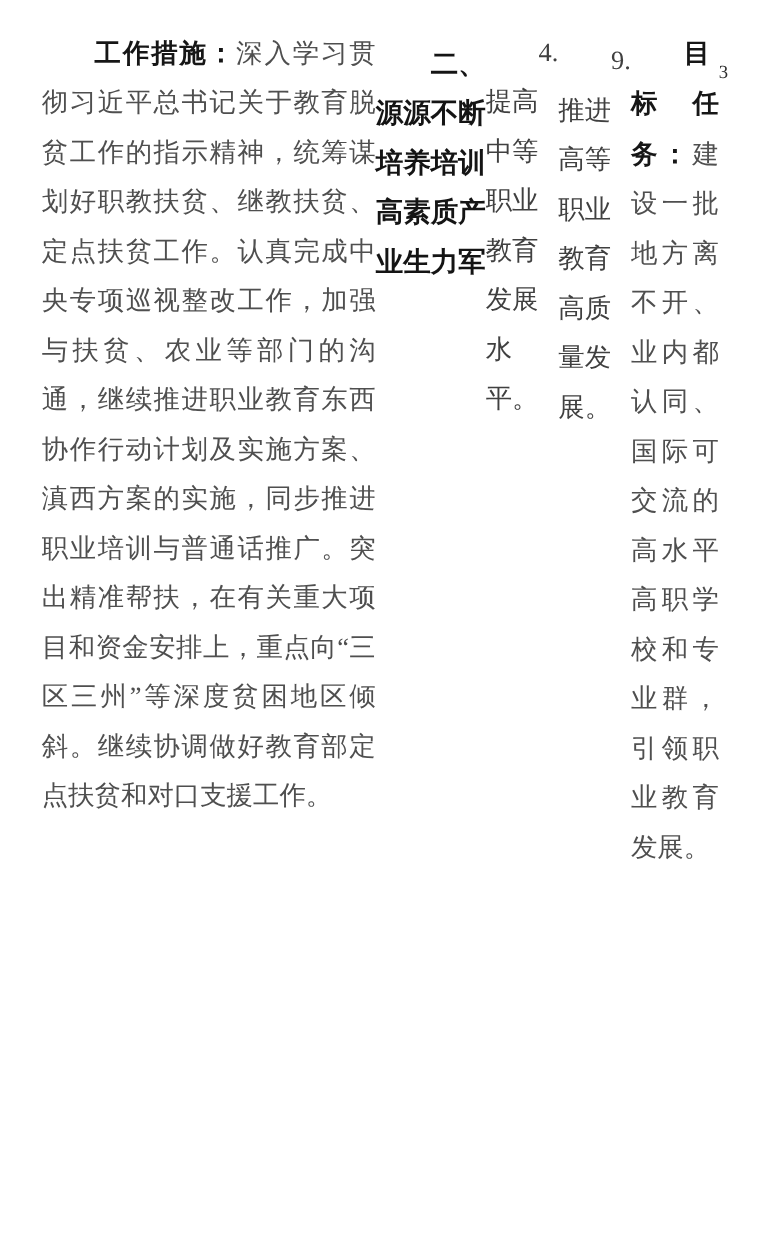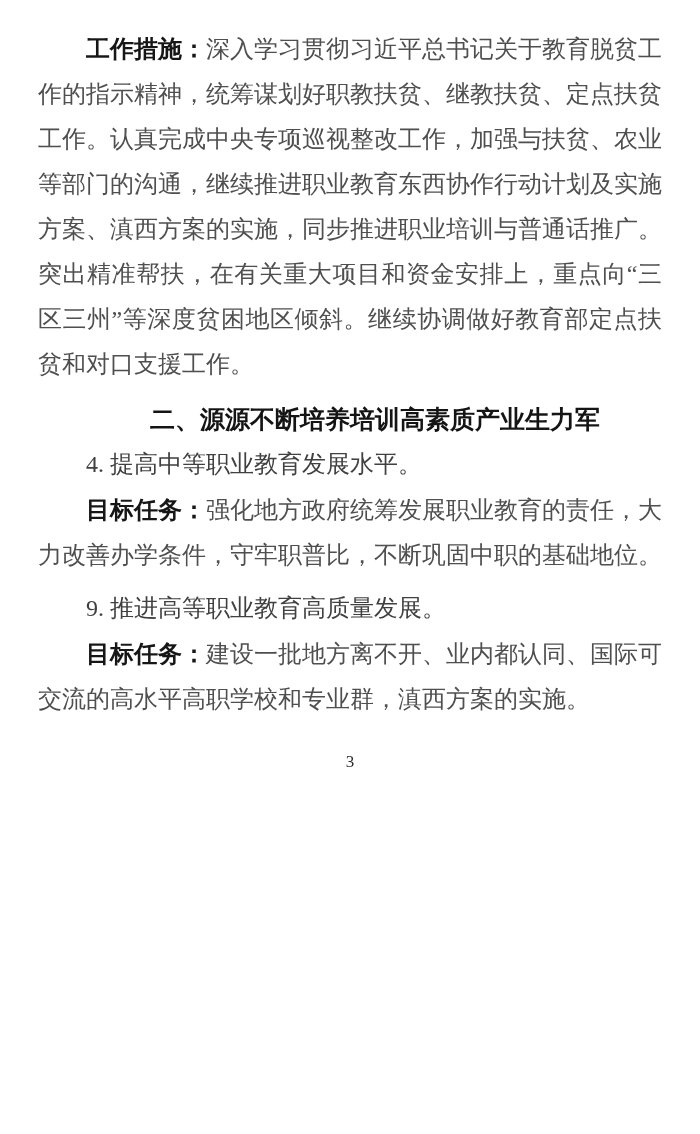--- a/index.html
+++ b/index.html
@@ -12,21 +12,21 @@
     height: 1134px;
     overflow: hidden;
   }
   .page {
     box-sizing: border-box;
     width: 700px;
     height: 1134px;
     padding: 26px 38px 0 38px;
     background: #ffffff;
     display: flex;
-    flex-direction: column;
+    flex-direction: row;
   }
   .para {
     font-family: "Liberation Serif", serif;
     font-size: 24px;
     line-height: 45px;
     color: #4f4f4f;
     text-align: justify;
     text-justify: inter-ideograph;
     text-indent: 2em;
     margin: 0;
@@ -70,22 +70,21 @@
 <body>
 
 <div class="page">
 
   <p class="para"><strong class="lbl">工作措施：</strong><span>深入学习贯彻习近平总书记关于教育脱贫工作的指示精神，统筹谋划好职教扶贫、继教扶贫、定点扶贫工作。认真完成中央专项巡视整改工作，加强与扶贫、农业等部门的沟通，继续推进职业教育东西协作行动计划及实施方案、滇西方案的实施，同步推进职业培训与普通话推广。突出精准帮扶，在有关重大项目和资金安排上，重点向“三区三州”等深度贫困地区倾斜。继续协调做好教育部定点扶贫和对口支援工作。</span></p>
 
   <h2 class="h1 mt10">二、源源不断培养培训高素质产业生力军</h2>
 
   <h3 class="h2">4. 提高中等职业教育发展水平。</h3>
 
-  <p class="para"><strong class="lbl">目标任务：</strong><span>强化地方政府统筹发展职业教育的责任，大力改善办学条件，守牢职普比，不断巩固中职的基础地位。</span></p>
 
 
   <h3 class="h2 mt8">9. 推进高等职业教育高质量发展。</h3>
 
-  <p class="para"><strong class="lbl">目标任务：</strong><span>建设一批地方离不开、业内都认同、国际可交流的高水平高职学校和专业群，滇西方案的实施。</span></p>
+  <p class="para"><strong class="lbl">目标任务：</strong><span>建设一批地方离不开、业内都认同、国际可交流的高水平高职学校和专业群，引领职业教育发展。</span></p>
 
   <div class="page-number">3</div>
 
 </div>
 
 </body></html>

